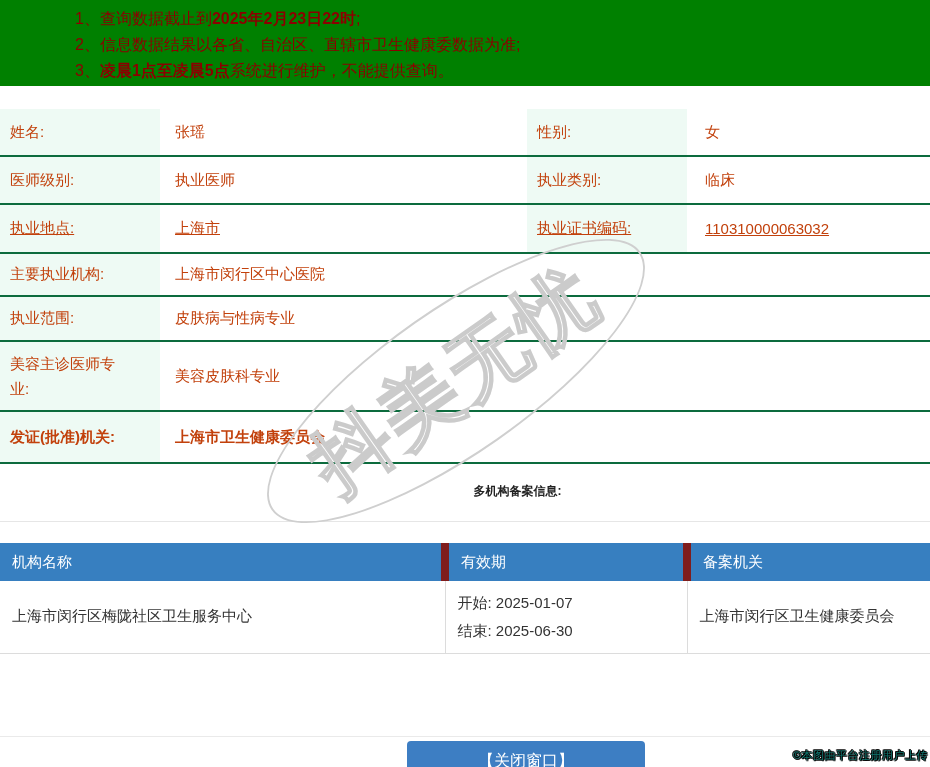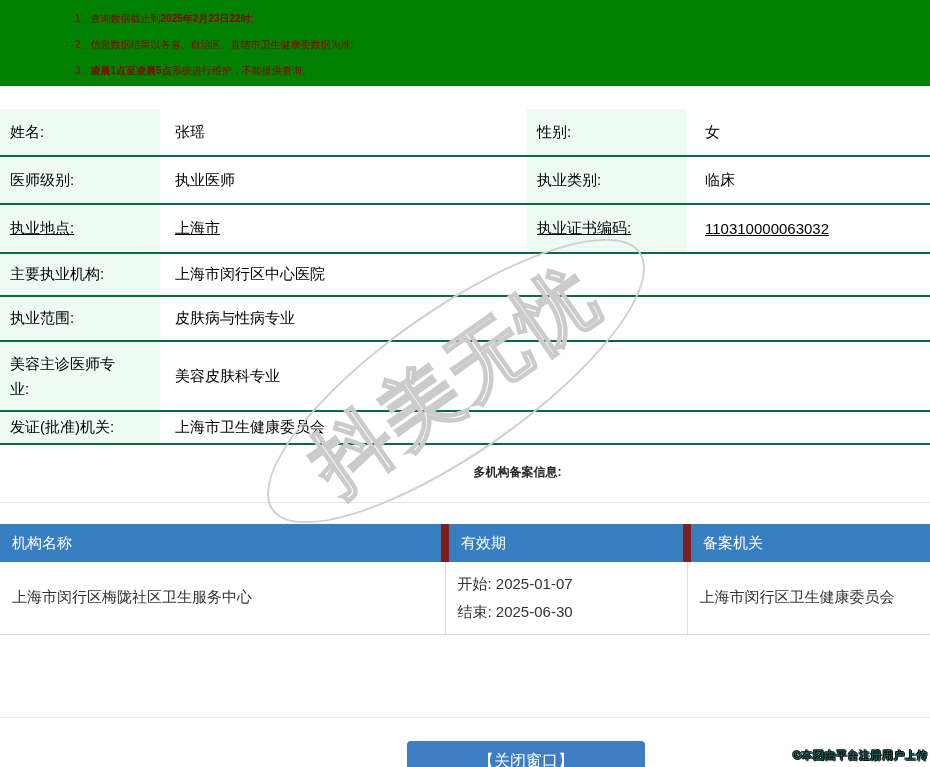--- a/index.html
+++ b/index.html
@@ -1,32 +1,32 @@
 <!DOCTYPE html>
 <html><head>
 <meta charset="utf-8">
 <style>
   * { margin:0; padding:0; box-sizing:border-box; }
   body { font-family:"Liberation Sans","DejaVu Sans",sans-serif; background:#fff; }
   .page { position:relative; width:930px; height:767px; overflow:hidden; background:#fff; }
 
   
   .notice-banner { width:930px; height:86px; background:#008000; padding:6px 10px 0 75px; }
-  .notice-line { font-size:10px; line-height:26px; color:#8b0000; white-space:nowrap; }
+  .notice-line { font-size:16px; line-height:26px; color:#8b0000; white-space:nowrap; }
   .notice-line b { font-weight:bold; }
 
   
   table.info-table { width:930px; border-collapse:collapse; table-layout:fixed; margin-top:23px; }
-  table.info-table td { border-bottom:2px solid #0c6b3d; font-size:15px; color:#000000; vertical-align:middle; }
+  table.info-table td { border-bottom:2px solid #0c6b3d; font-size:15px; color:#c2410c; vertical-align:middle; }
   td.lbl { background:#eefaf4; padding-left:10px; }
   td.val { padding-left:15px; }
   td.val2 { padding-left:18px; }
   tr.r1 td { height:47px; } tr.r2 td { height:48px; } tr.r3 td { height:49px;text-decoration:underline; }
   tr.r4 td { height:43px;margin-left:34px; } tr.r5 td { height:45px; } tr.r6 td { height:70px; }
-  tr.r7 td { height:33px; }
+  tr.r7 td { height:52px;font-weight:bold; }
   tr.r6 td.lbl { padding-right:42px; line-height:25px; }
 
   
   .section-title { height:58px; line-height:54px; text-align:center; padding-left:105px;
     font-size:12px; font-weight:bold; color:#222; border-bottom:1px solid #e6e6e6; }
 
   
   table.org-table { width:930px; border-collapse:collapse; table-layout:fixed; margin-top:21px;padding-left:48px; }
   table.org-table th { background:#377fc0; color:#fff; font-weight:normal; font-size:15px;
     text-align:left; height:38px; padding-left:12px; }

